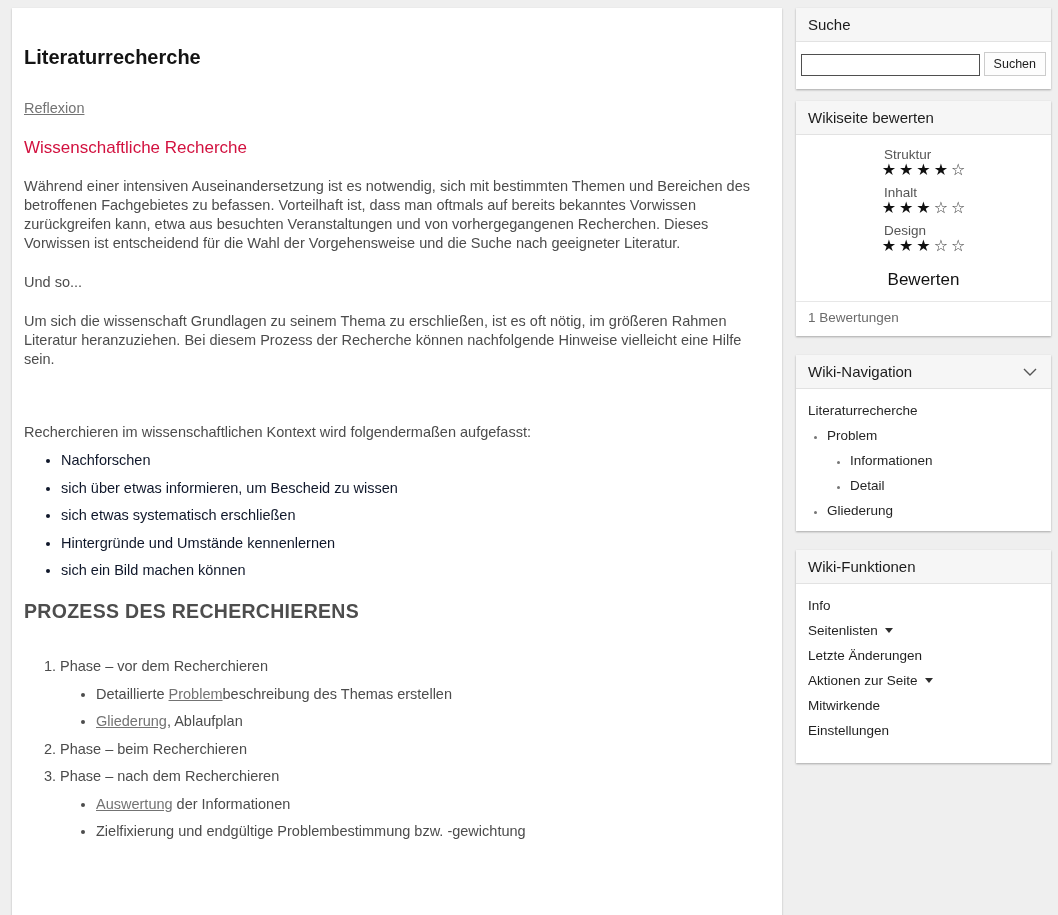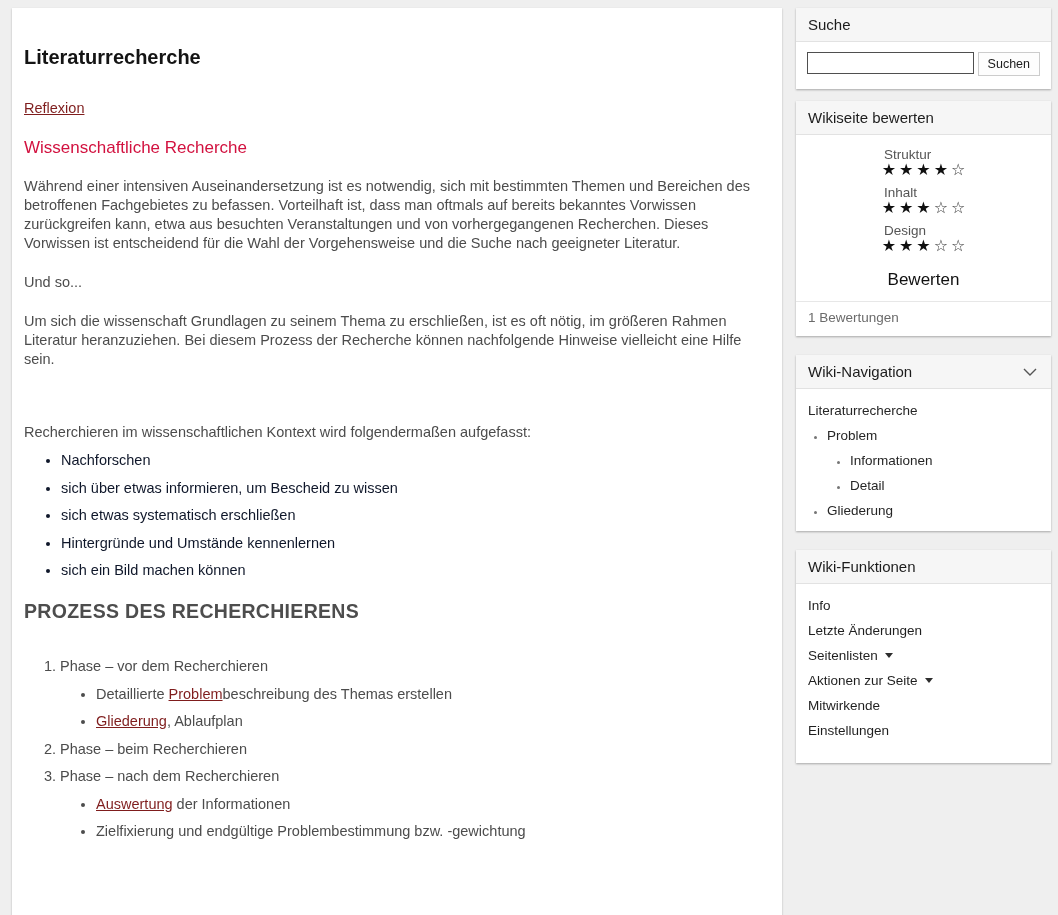--- a/index.html
+++ b/index.html
@@ -13,21 +13,21 @@
   .layout { display:flex; align-items:flex-start; padding:8px 7px 0 12px; gap:14px; }
 
   
   .main-card {
     flex:1; min-width:0; background:#fff;
     box-shadow:0 1px 2px rgba(0,0,0,.25);
     padding:38px 16px 40px 12px; min-height:920px;
   }
   h1.page-title { font-size:20px; font-weight:700; color:#141414; margin:0 0 30px; }
   .reflexion-row { margin:0 0 16px; }
-  a.content-link { color:#7f1d1d; text-decoration:underline; cursor:pointer; }
+  a.content-link { color:#737373; text-decoration:underline; cursor:pointer; }
   h2.section-red { font-size:17px; font-weight:400; color:#d2113f; margin:0 0 19px; }
   .main-card p { font-size:14.5px; line-height:19px; color:#4c4c4c; margin:0 0 20px; }
   p.mb-large { margin-bottom:54px; }
   p.intro { margin-bottom:9px; }
   ul.defs { margin:0; padding-left:37px; color:#0f172a; font-size:14.5px; }
   ul.defs li { line-height:19px; margin:0 0 8.5px; }
   h2.process-heading { font-size:19.5px; font-weight:700; color:#4d4d4d; letter-spacing:.3px; margin:20px 0 34px; }
   ol.process { margin:0; padding-left:36px; color:#4c4c4c; font-size:14.5px; }
   ol.process > li { line-height:19px; margin:0 0 8.5px; }
   ol.process ul.sub { list-style:disc; margin:8.5px 0 0; padding-left:36px; }
@@ -35,21 +35,21 @@
 
   
   .sidebar { width:255px; flex-shrink:0; }
   .panel { background:#fff; box-shadow:0 1px 2px rgba(0,0,0,.3); margin-bottom:19px; }
   .panel.search { margin-bottom:12px; }
   .panel-header {
     display:flex; align-items:center; justify-content:space-between;
     background:#f6f6f6; border-bottom:1px solid #e2e2e2;
     padding:8px 12px; font-size:15px; color:#1c1c1c;
   }
-  .search-body { display:flex; align-items:flex-start; padding:10px 11px 13px; gap:4px; }
+  .search-body { display:flex; align-items:flex-end; padding:10px 5px 13px; gap:4px; }
   .search-input { flex:1; min-width:0; height:22px; border:1px solid #4f4f4f; background:#fff; padding:1px 4px; font-size:13px; font-family:inherit; }
   .search-button { font-size:12.5px; color:#1c1c1c; background:#fdfdfd; border:1px solid #ccc; padding:4px 9px; font-family:inherit; cursor:pointer; }
 
   .rating-body { padding:5px 12px 0; }
   .rating-row { display:flex; align-items:center; margin:7px 0;flex-direction:column; }
   .rating-label { width:79px; font-size:13.5px; color:#555; }
   .stars { display:flex; gap:3px; font-size:16px; color:#101010; }
   .star { line-height:1; cursor:pointer; font-family:"DejaVu Sans",sans-serif; }
   .star.empty { color:#3a3a3a; }
   .bewerten { text-align:center; font-size:17px; color:#101010; padding:9px 0 11px; cursor:pointer; }
@@ -178,27 +178,27 @@
 
     <section class="panel">
       <div class="panel-header">
         <span>Wiki-Funktionen</span>
       </div>
       <div class="fn-body">
           <div class="fn-item">
             <span>Info</span>
           </div>
           <div class="fn-item">
-            <span>Letzte Änderungen</span>
-          </div>
-          <div class="fn-item">
             <span>Seitenlisten</span>
             <span class="caret"></span>
           </div>
           <div class="fn-item">
+            <span>Letzte Änderungen</span>
+          </div>
+          <div class="fn-item">
             <span>Aktionen zur Seite</span>
             <span class="caret"></span>
           </div>
           <div class="fn-item">
             <span>Mitwirkende</span>
           </div>
           <div class="fn-item">
             <span>Einstellungen</span>
           </div>
         </div>

